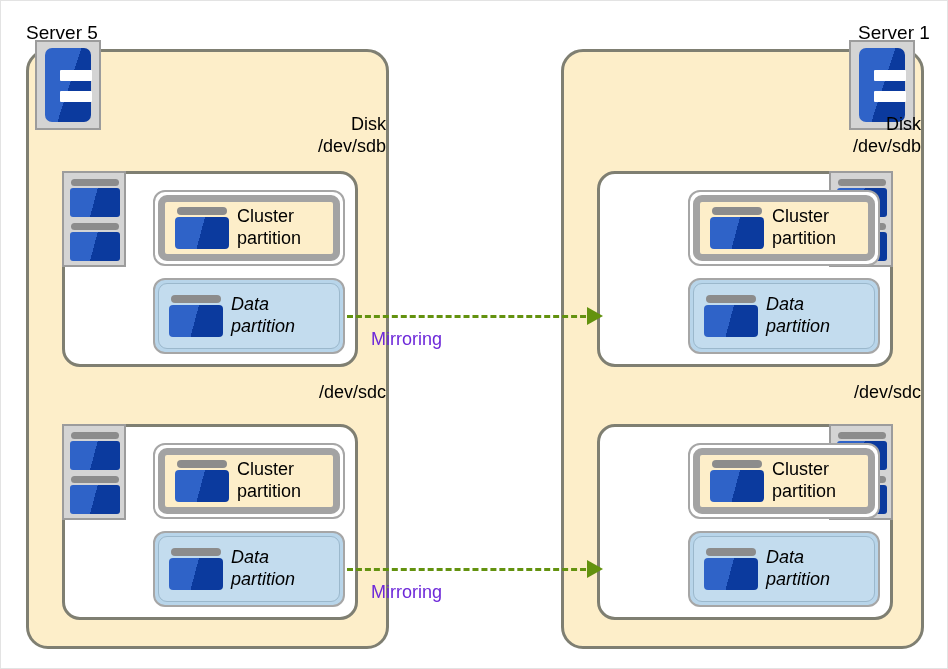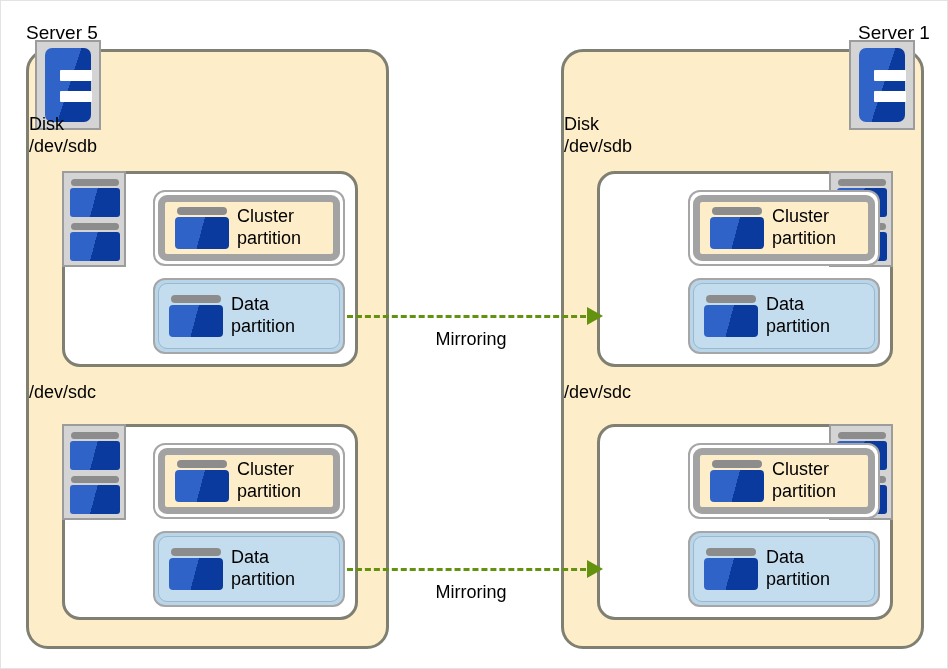--- a/index.html
+++ b/index.html
@@ -37,21 +37,21 @@
     border: 3px solid #7f7f72;
     border-radius: 22px;
   }
   #server1-box { left: 25px; }
   #server2-box { left: 560px; }
 
   
   .disk-label {
     position: absolute;
     width: 100%;
-    text-align: left;
+    text-align: right;
     font-size: 18px;
     color: #000;
     line-height: 1.22;
     white-space: pre-line;
     pointer-events: none;
   }
   .disk-box {
     position: absolute;
     left: 33px;
     width: 296px;
@@ -78,21 +78,21 @@
   }
   .partition-inner {
     width: 100%; height: 100%;
     border-radius: 9px;
     display: flex;
     align-items: center;
     gap: 8px;
     padding-left: 10px;
   }
   .partition.cluster { top: 16px; }
-  .partition.data    { top: 104px; background: #b8d5ea; }
+  .partition.data    { top: 104px; background: #b8d5ea; font-style: italic; }
   .partition.cluster .partition-inner {
     background: #fdeec9;
     border: 7px solid #a3a3a3;
   }
   .partition.data .partition-inner {
     background: #c3dcee;
     border: 1px solid #9bb8cc;
   }
   .partition-label {
     font-size: 18px;
@@ -168,23 +168,23 @@
   }
   .mirror-arrow {
     position: absolute;
     width: 0; height: 0;
     border-left: 16px solid #63920f;
     border-top: 9px solid transparent;
     border-bottom: 9px solid transparent;
   }
   .mirror-label {
     position: absolute;
-    font-size: 18px; color: #000000;
+    font-size: 18px; color: #6d28d9;
     white-space: nowrap;
-    text-align: center;
+    text-align: left;
   }
   #mirror1-line  { left: 346px; top: 314px; width: 248px; }
   #mirror1-arrow { left: 586px; top: 306px; }
   #mirror1-label { left: 370px; top: 328px; width: 200px; }
   #mirror2-line  { left: 346px; top: 567px; width: 248px; }
   #mirror2-arrow { left: 586px; top: 559px; }
   #mirror2-label { left: 370px; top: 581px; width: 200px; }
 </style>
 </head>
 <body>

